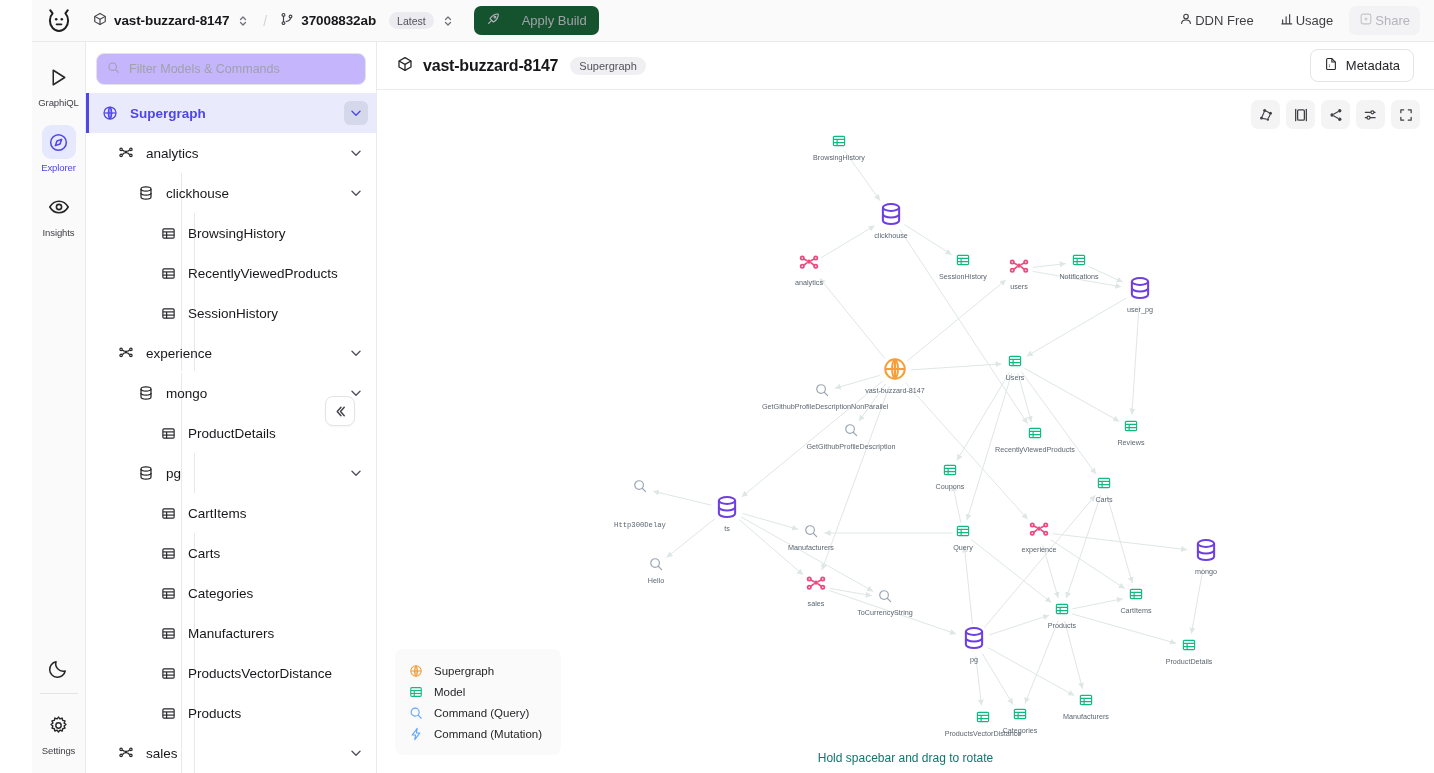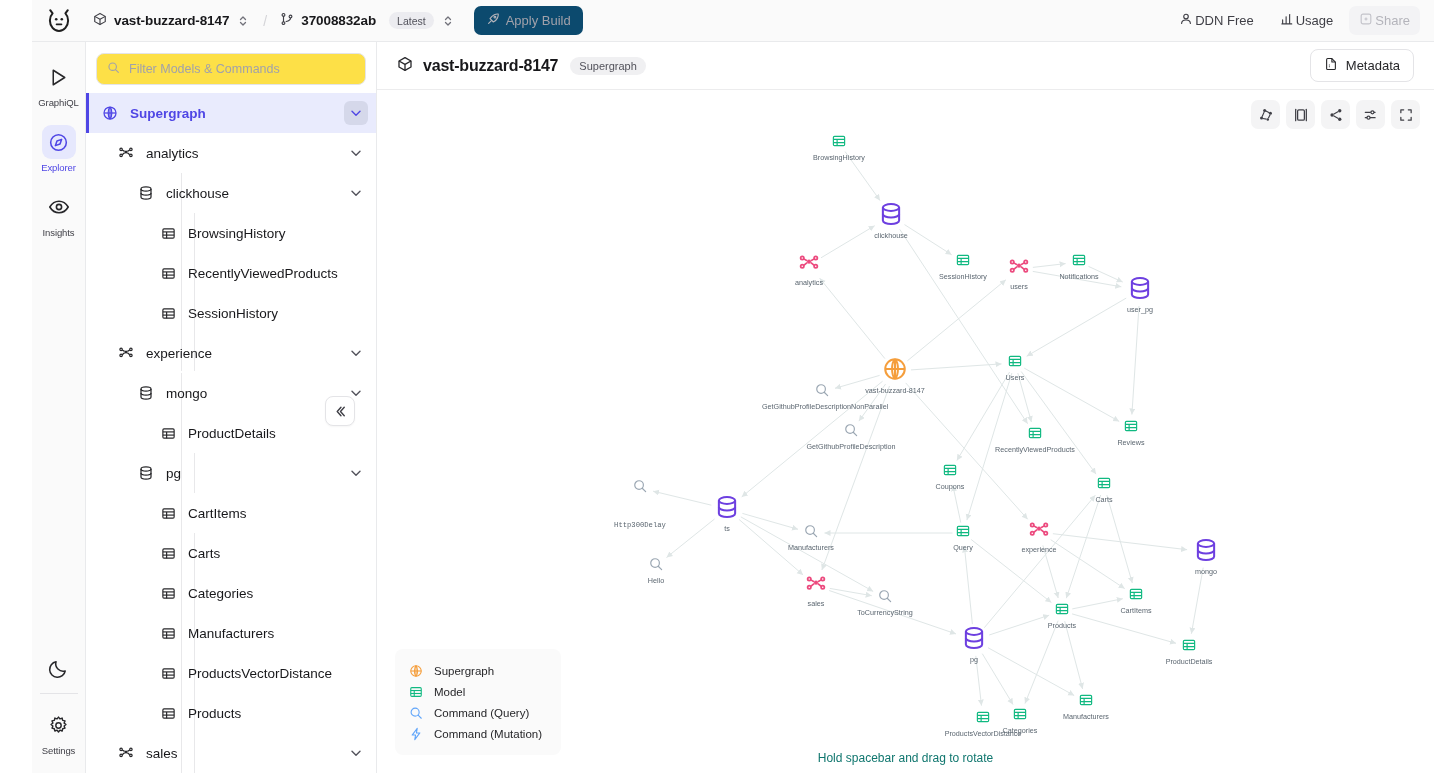--- a/index.html
+++ b/index.html
@@ -31,22 +31,22 @@
     padding: 4px 7px; border-radius: 6px; cursor: pointer;
   }
   .crumb-text { font-size: 13.5px; font-weight: 600; color: #18181b; letter-spacing: -0.1px; }
   .stepper { display: flex; flex-direction: column; align-items: center; justify-content:center; gap:1px; color:#71717a; padding: 0 2px; cursor:pointer;}
   .sep { color: #d4d4d8; font-size: 14px; margin: 0 6px; }
   .badge-latest {
     background: #ececf0; color: #52525b; font-size: 10.5px;
     padding: 2.5px 8px; border-radius: 20px; font-weight: 500; margin-left: 6px;
   }
   .apply-build {
-    display: flex; align-items: center; gap: 6px;
-    background: #0c4a6e; color: #a1a1aa;
+    display: flex; align-items: center; gap: 22px;
+    background: #14532d; color: #a1a1aa;
     font-size: 13px; font-weight: 500;
     padding: 6px 12px; border-radius: 7px; margin-left: 12px;
     border: none; cursor: default;
   }
   .topbar-right { margin-left: auto; display: flex; align-items: center; gap: 6px; }
   .tb-item {
     display: flex; align-items: center; gap: 2px;
     font-size: 13px; font-weight: 500; color: #3f3f46;
     padding: 6px 10px; border-radius: 7px; cursor: pointer;
   }
@@ -82,21 +82,21 @@
     width: 291px; min-width: 291px;
     border-right: 1px solid #e9eaec;
     background: #fff;
     display: flex; flex-direction: column;
     position: relative;
   }
   .filter-wrap { padding: 11px 10px 8px 10px; }
   .filter-box {
     display: flex; align-items: center; gap: 9px;
     border: 1px solid #e4e4e7; border-radius: 8px;
-    height: 32px; padding: 0 10px; background: #fde047;
+    height: 32px; padding: 0 10px; background: #c4b5fd;
   }
   .filter-box input {
     border: none; outline: none; font-size: 12.5px; color: #18181b;
     width: 100%; background: transparent; font-family: "Liberation Sans", sans-serif;
   }
   .filter-box input::placeholder { color: #a1a1aa; }
   .tree { flex: 1; overflow: hidden; position: relative; }
   .tnode {
     display: flex; align-items: center; height: 40px;
     cursor: pointer; position: relative; padding-right: 8px;

